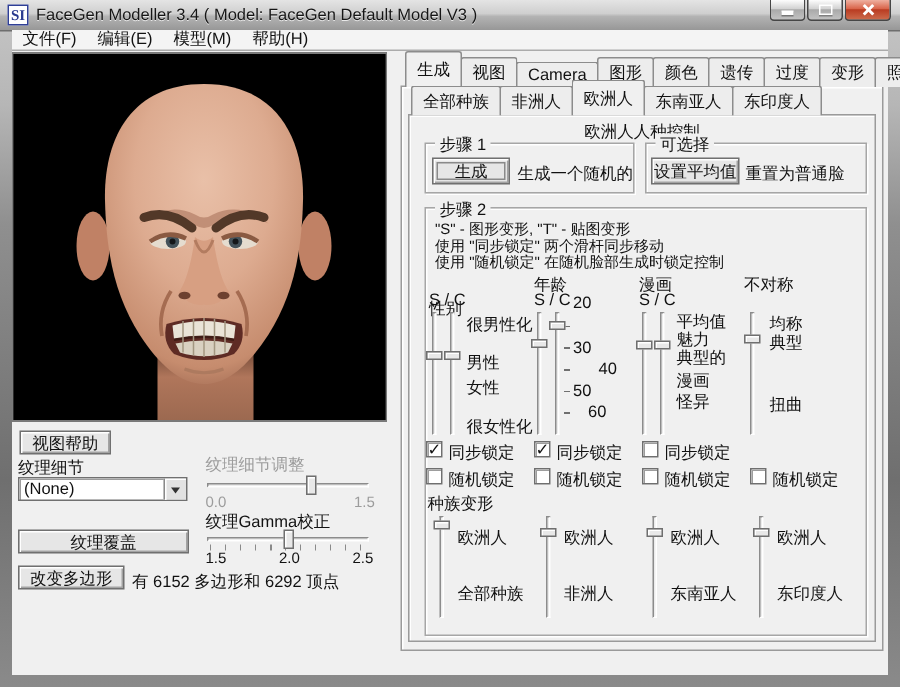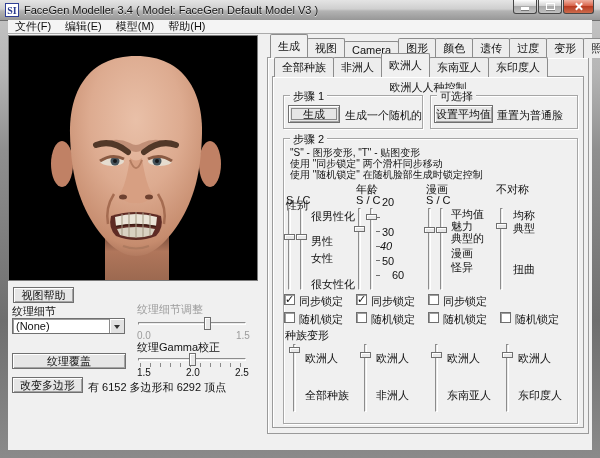--- a/index.html
+++ b/index.html
@@ -245,21 +245,21 @@
   <div class="lbl" style="left:311px;top:251px;">女性</div>
   <div class="lbl" style="left:311px;top:277px;text-align:center;">很女性化</div>
 
   <div class="vtrack" style="left:358px;top:208px;height:82px;"></div>
   <div class="vtrack" style="left:370px;top:208px;height:82px;"></div>
   <div class="vthumb" style="left:354px;top:226px;"></div>
   <div class="vthumb" style="left:366px;top:214px;"></div>
   <div class="ticks-v" style="left:376px;top:217px;height:60px;"></div>
   <div class="lbl" style="left:382px;top:196px;">20</div>
   <div class="lbl" style="left:382px;top:226px;">30</div>
-  <div class="lbl" style="left:380px;top:240px;font-style:italic;">40</div>
+  <div class="lbl" style="left:399px;top:240px;">40</div>
   <div class="lbl" style="left:382px;top:255px;">50</div>
   <div class="lbl" style="left:392px;top:269px;">60</div>
 
   <div class="vtrack" style="left:428px;top:208px;height:82px;"></div>
   <div class="vtrack" style="left:440px;top:208px;height:82px;"></div>
   <div class="vthumb" style="left:424px;top:227px;"></div>
   <div class="vthumb" style="left:436px;top:227px;"></div>
   <div class="lbl" style="left:451px;top:207px;">平均值</div>
   <div class="lbl" style="left:451px;top:219px;">魅力</div>
   <div class="lbl" style="left:451px;top:231px;">典型的</div>

